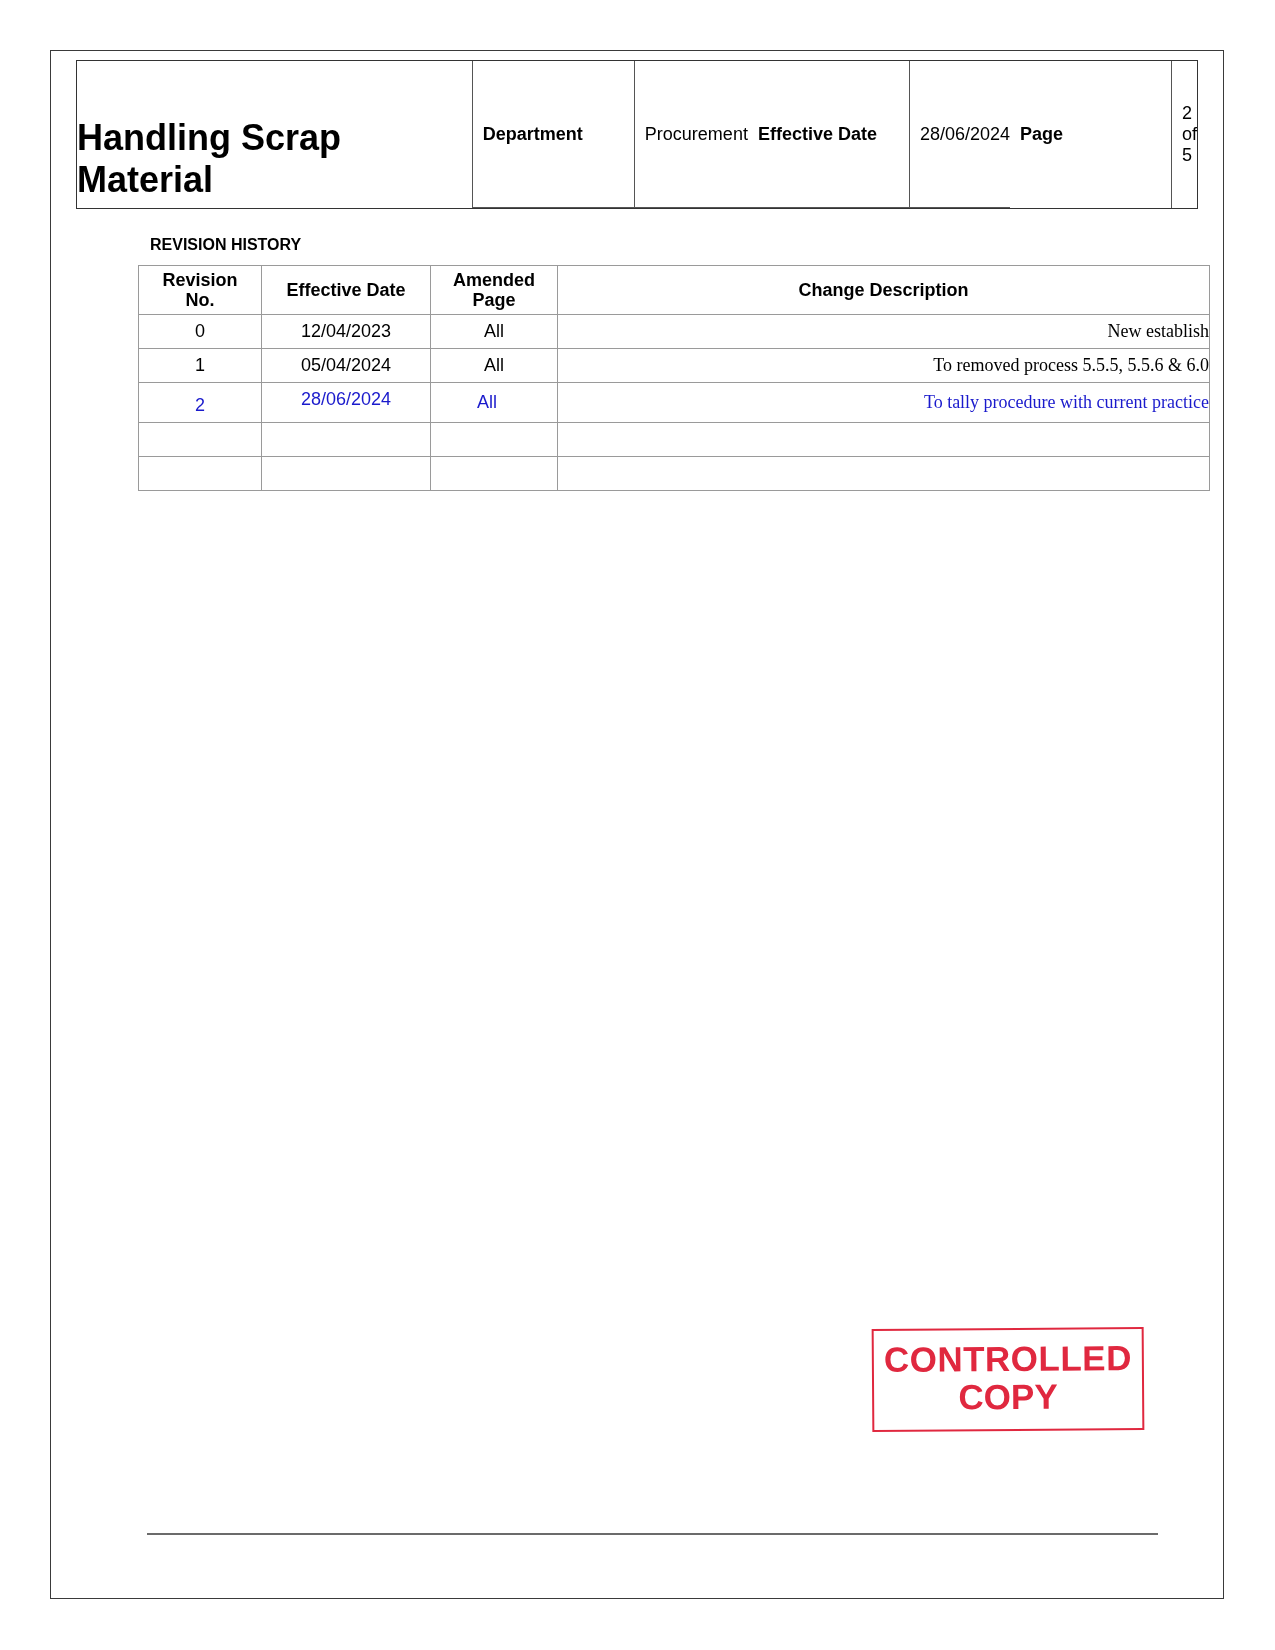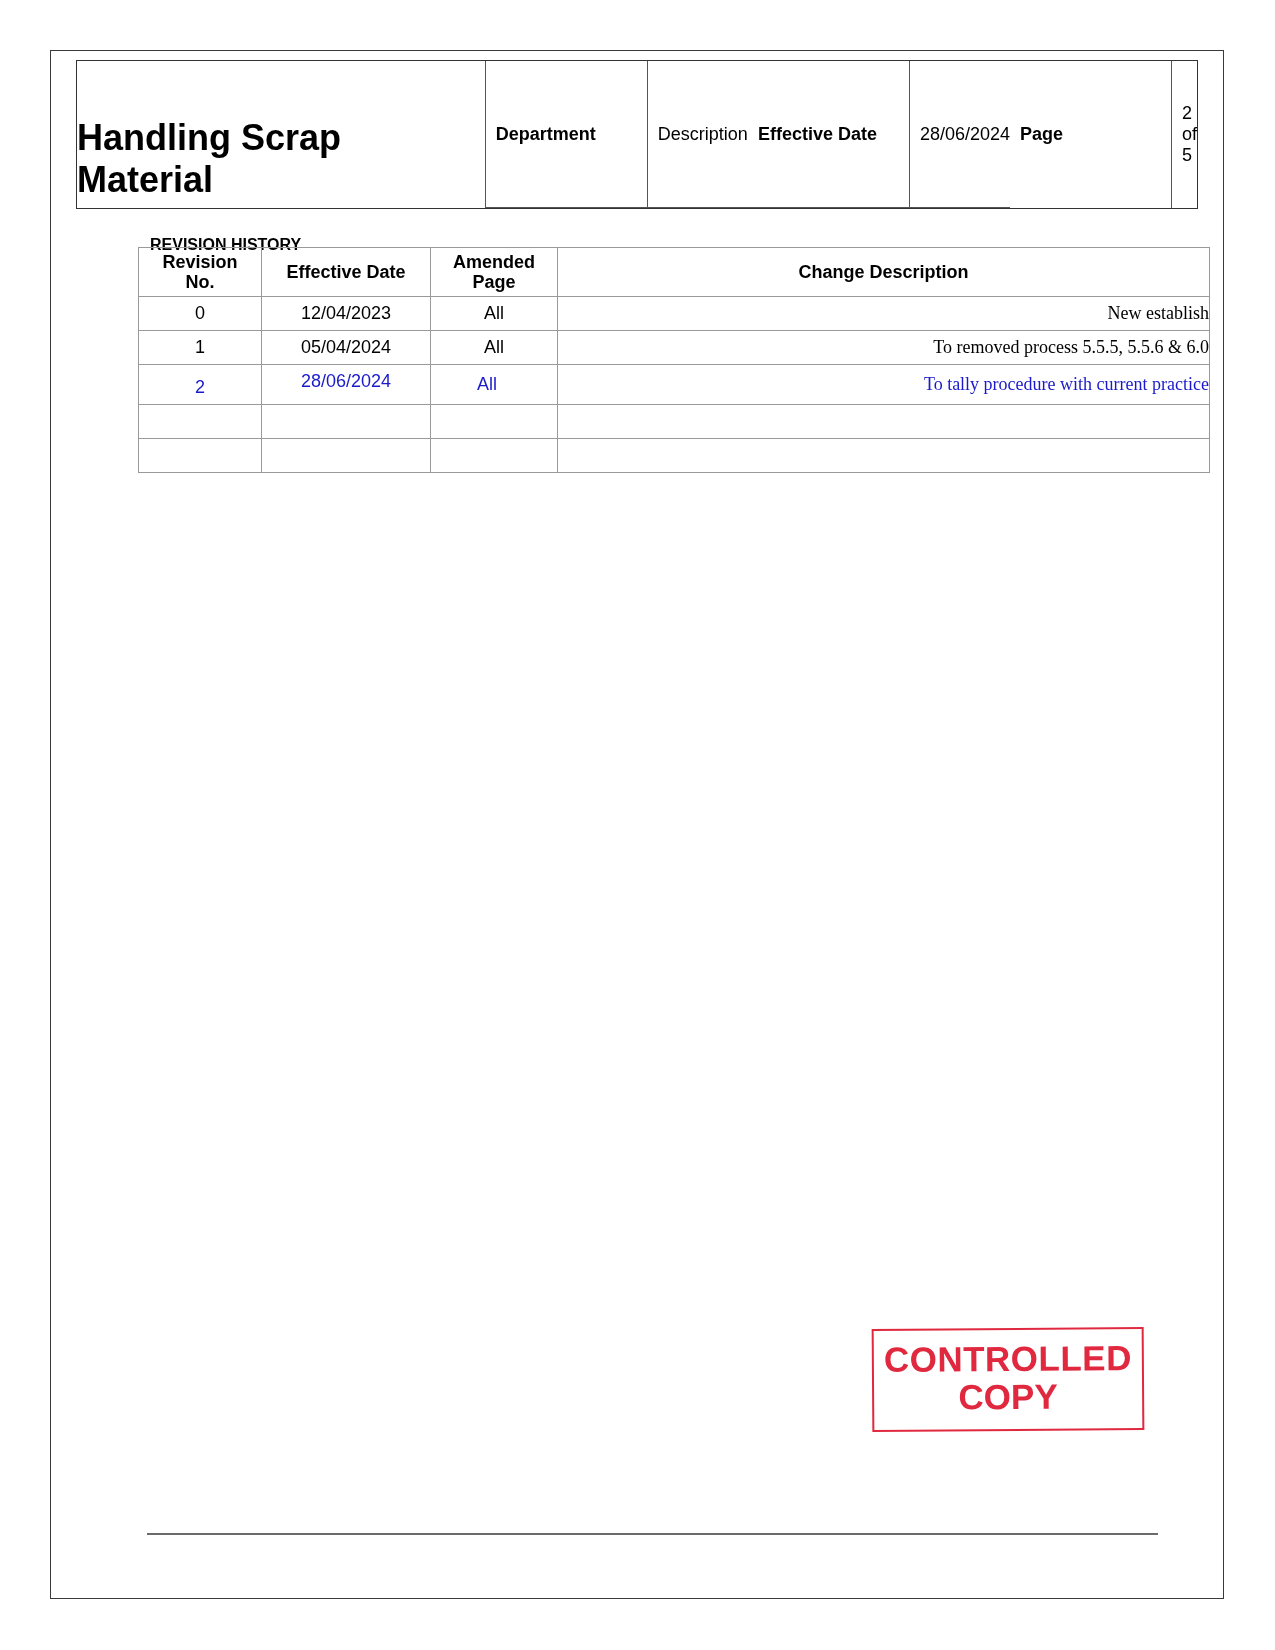--- a/index.html
+++ b/index.html
@@ -20,21 +20,21 @@
     .meta-row:last-child { border-bottom: none; }
     .meta-key { width: 162px; border-right: 1.5px solid #555; box-sizing: border-box;
                 font-weight: bold; font-size: 18px; padding-left: 10px; display: flex; align-items: center; }
     .meta-val { flex: 1; font-size: 18px; padding-left: 10px; display: flex; align-items: center; }
 
     
     .logo-svg { position: absolute; left: 0; top: 0; }
 
     
     .rev-title { position: absolute; left: 150px; top: 236px; font-weight: bold; font-size: 16px; }
-    .rev-table { position: absolute; left: 138px; top: 247px; width: 1072px; border-collapse: collapse;
+    .rev-table { position: absolute; left: 138px; top: 265px; width: 1072px; border-collapse: collapse;
                  table-layout: fixed; }
     .rev-table th, .rev-table td { border: 1.5px solid #9a9a9a; font-size: 18px; padding: 0; }
     .rev-table th { font-weight: bold; height: 48px; text-align: center; line-height: 20px; }
     .rev-table td { height: 33px; text-align: center; }
     .rev-table td.desc { text-align: right; padding-left: 10px; font-family: Liberation Serif, serif; }
     .rev-table tr.blue td { color: #1a1acc; }
 
     .footer-line { position: absolute; left: 147px; top: 1533px; width: 1011px; height: 2px; background: #6b6b6b; }
 
     
@@ -49,21 +49,21 @@
 
 <div class="page-border"></div>
 
 <div class="hdr">
   <div class="hdr-title">
     <span>Handling Scrap Material</span>
   </div>
   <div class="hdr-meta">
     <div class="meta-row">
       <div class="meta-key">Department</div>
-      <div class="meta-val">Description</div>
+      <div class="meta-val">Procurement</div>
     </div>
     <div class="meta-row">
       <div class="meta-key">Effective Date</div>
       <div class="meta-val">28/06/2024</div>
     </div>
     <div class="meta-row">
       <div class="meta-key">Page</div>
       <div class="meta-val">2 of 5</div>
     </div>
   </div>

